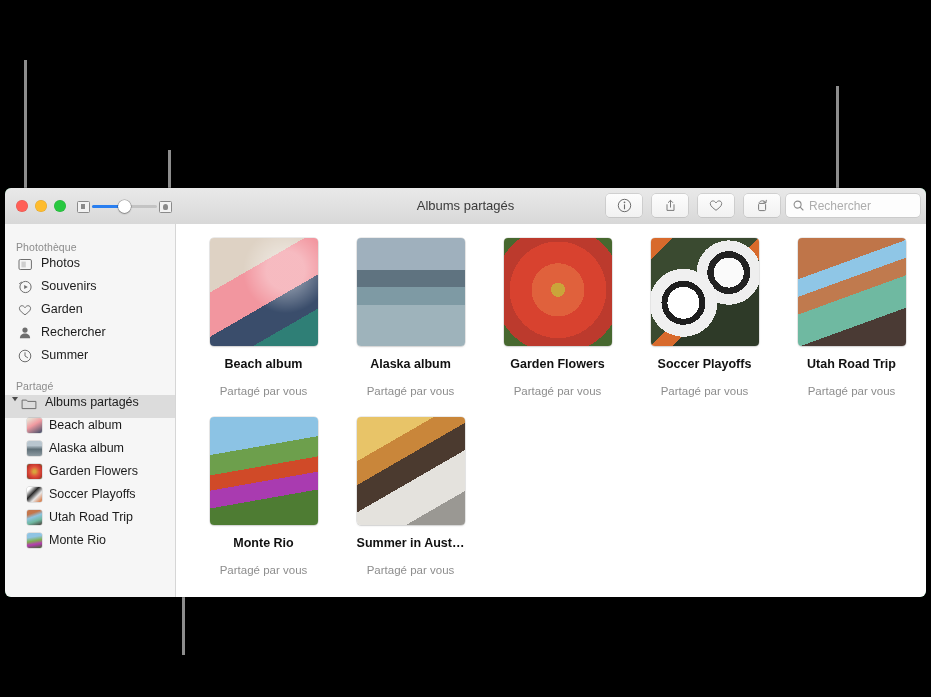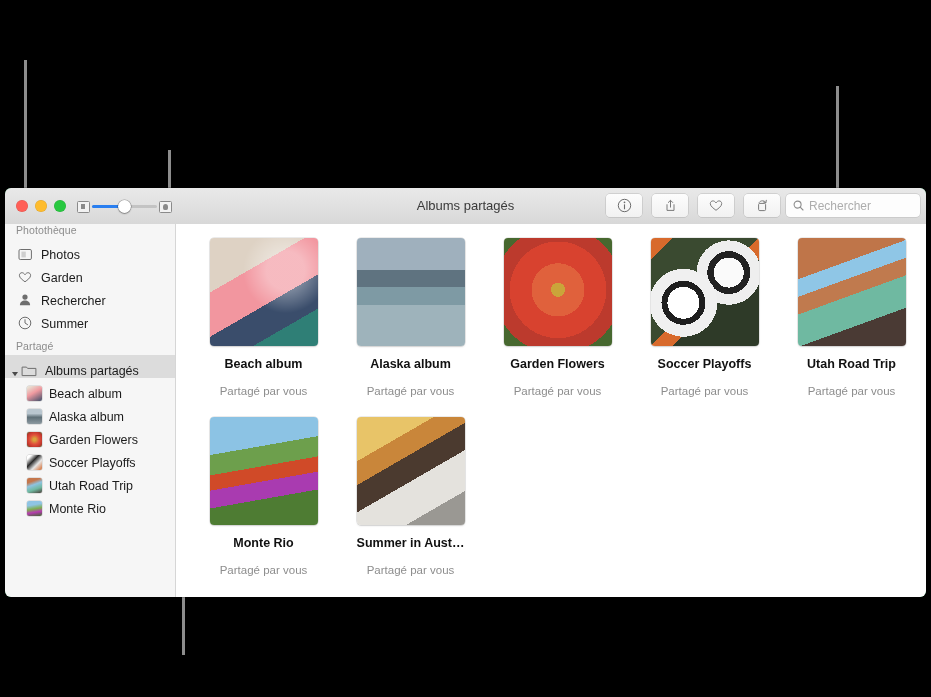--- a/index.html
+++ b/index.html
@@ -49,22 +49,22 @@
   #searchbox{position:absolute;right:6px;top:6px;width:134px;height:23px;border-radius:4px;
              background:#fdfdfd;box-shadow:0 0 0 .5px #bcbcbc;display:flex;align-items:center;padding-left:7px;box-sizing:border-box;}
   #searchbox .sph{font-size:12px;color:#adadad;margin-left:5px;}
 
   
   #winbody{position:absolute;top:36px;left:0;right:0;bottom:0;display:flex;}
   #sidebar{width:170px;background:#f6f6f6;border-right:1px solid #d6d6d6;position:relative;overflow:hidden;}
   #content{flex:1;background:#fff;position:relative;overflow:hidden;}
 
   
-  .sb-head{font-size:10.5px;color:#8c8c8c;padding:0 0 3px 11px;letter-spacing:.1px;}
-  .sb-row{height:23px;display:flex;align-items:flex-end;font-size:12.5px;color:#1b1b1b;padding-left:11px;box-sizing:border-box;}
+  .sb-head{font-size:10.5px;color:#8c8c8c;padding:17px 0 3px 11px;letter-spacing:.1px;}
+  .sb-row{height:23px;display:flex;align-items:flex-start;font-size:12.5px;color:#1b1b1b;padding-left:11px;box-sizing:border-box;}
   .sb-row.indent{padding-left:22px;}
   .sb-row.selected{background:#dcdcdc;}
   .sb-ico{width:18px;height:16px;margin-right:7px;display:flex;align-items:center;justify-content:center;flex:0 0 auto;}
   .sb-ico svg{display:block;}
   .sb-disc{width:9px;margin-right:1px;flex:0 0 auto;display:flex;align-items:center;justify-content:center;}
   .sb-thumb{width:15px;height:15px;border-radius:2px;margin-right:7px;flex:0 0 auto;background-size:cover;background-position:center;
             box-shadow:0 0 0 .5px rgba(0,0,0,.18);}
   .sb-lbl{white-space:nowrap;overflow:hidden;}
 
   
@@ -170,20 +170,30 @@
         <div class="sb-row">
           <span class="sb-ico">
             <svg width="15" height="13" viewBox="0 0 15 13">
               <rect x="1" y="1.5" width="12.4" height="10" rx="1.3" fill="none" stroke="#6e6e6e" stroke-width="1"></rect>
               <rect x="3.4" y="3.6" width="4.4" height="5.8" fill="#cfcfcf"></rect>
             </svg>
           </span>
           <span class="sb-lbl">Photos</span>
         </div>
 
+        <div class="sb-row">
+          <span class="sb-ico">
+            <svg width="15" height="14" viewBox="0 0 15 14">
+              <circle cx="7.5" cy="7" r="5.6" fill="none" stroke="#6e6e6e" stroke-width="1"></circle>
+              <path d="M6.2 4.9l3.6 2.1-3.6 2.1z" fill="#6e6e6e"></path>
+              <path d="M1.5 3.6 3.6 2.2" stroke="#6e6e6e" stroke-width="1" stroke-linecap="round"></path>
+            </svg>
+          </span>
+          <span class="sb-lbl">Souvenirs</span>
+        </div>
 
         <div class="sb-row">
           <span class="sb-ico">
             <svg width="16" height="14" viewBox="0 0 16 14">
               <path d="M8 11.8C5.7 10 2.4 8 2.4 5.3c0-1.5 1.2-2.6 2.5-2.6 1.2 0 2.2.7 3.1 2 .9-1.3 1.9-2 3.1-2 1.3 0 2.5 1.1 2.5 2.6 0 2.7-3.3 4.7-5.6 6.5z" fill="none" stroke="#6e6e6e" stroke-width="1"></path>
             </svg>
           </span>
           <span class="sb-lbl">Garden</span>
         </div>
 

